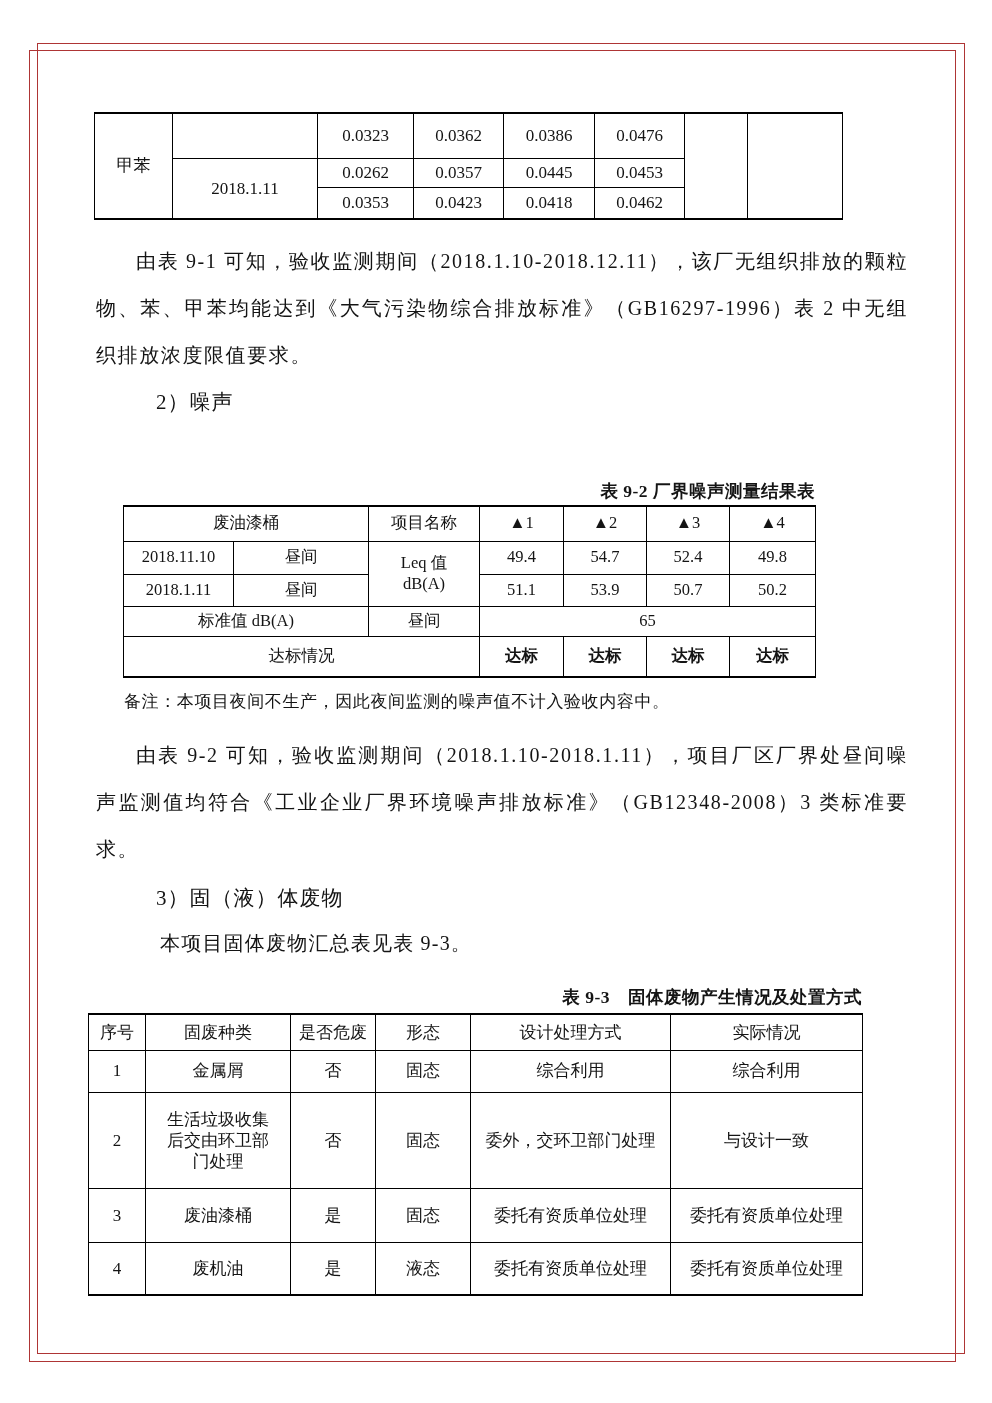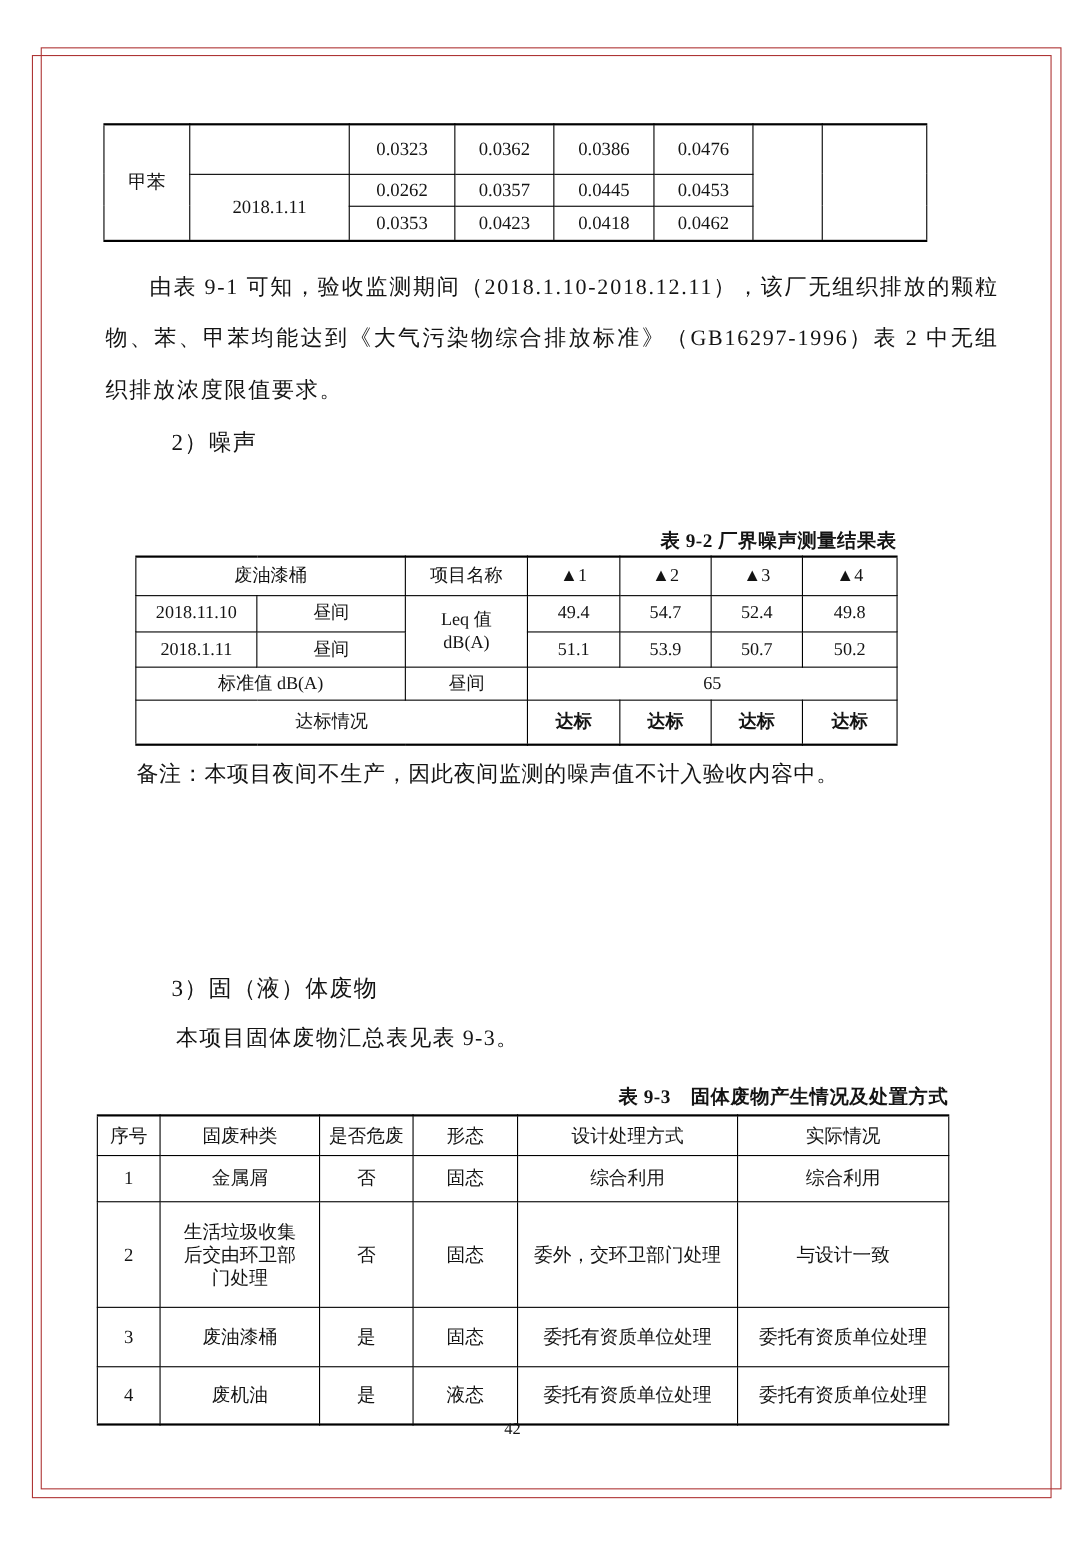--- a/index.html
+++ b/index.html
@@ -32,21 +32,21 @@
   .para{
     position:absolute;left:96px;width:812px;font-size:20px;line-height:47px;
     text-align:justify;letter-spacing:1.6px;
   }
   .para.indent{text-indent:2em;}
   .heading{position:absolute;left:156px;font-size:21px;font-weight:normal;letter-spacing:1px;}
   .intro{position:absolute;left:160px;font-size:20px;letter-spacing:1.2px;}
   .tbl-title{position:absolute;text-align:right;font-weight:bold;font-size:17.5px;letter-spacing:.5px;}
   .tbl-title.t92{left:123px;width:692px;top:479px;}
   .tbl-title.t93{left:88px;width:774px;top:985px;}
-  .note{position:absolute;left:124px;top:690px;font-size:20px;letter-spacing:.6px;}
+  .note{position:absolute;left:124px;top:690px;font-size:17px;letter-spacing:.6px;}
   .pagenum{position:absolute;left:0;top:1292px;width:932px;text-align:center;font-size:15px;}
 </style>
 </head>
 <body>
 
 <div class="page">
 
   <div class="frame a"></div>
   <div class="frame b"></div>
 
@@ -144,20 +144,21 @@
       <td class="bold">达标</td>
       <td class="bold">达标</td>
       <td class="bold">达标</td>
       <td class="bold">达标</td>
     </tr>
   </tbody>
     </table>
 
   <div class="note">备注：本项目夜间不生产，因此夜间监测的噪声值不计入验收内容中。</div>
 
+  <div class="para indent" style="top:732px">由表 9-2 可知，验收监测期间（2018.1.10-2018.1.11），项目厂区厂界处昼间噪声监测值均符合《工业企业厂界环境噪声排放标准》（GB12348-2008）3 类标准要求。</div>
 
   <div class="heading" style="top:884px">3）固（液）体废物</div>
 
   <div class="intro" style="top:930px">本项目固体废物汇总表见表 9-3。</div>
 
   <div class="tbl-title t93">表 9-3　固体废物产生情况及处置方式</div>
 
   <table class="t-solid thick-tb">
     <colgroup>
       <col style="width:57px">
@@ -204,15 +205,14 @@
       <td>4</td>
       <td>废机油</td>
       <td>是</td>
       <td>液态</td>
       <td>委托有资质单位处理</td>
       <td>委托有资质单位处理</td>
     </tr>
   </tbody>
     </table>
 
-  <div class="pagenum">42</div>
 
 </div>
 
 </body></html>

